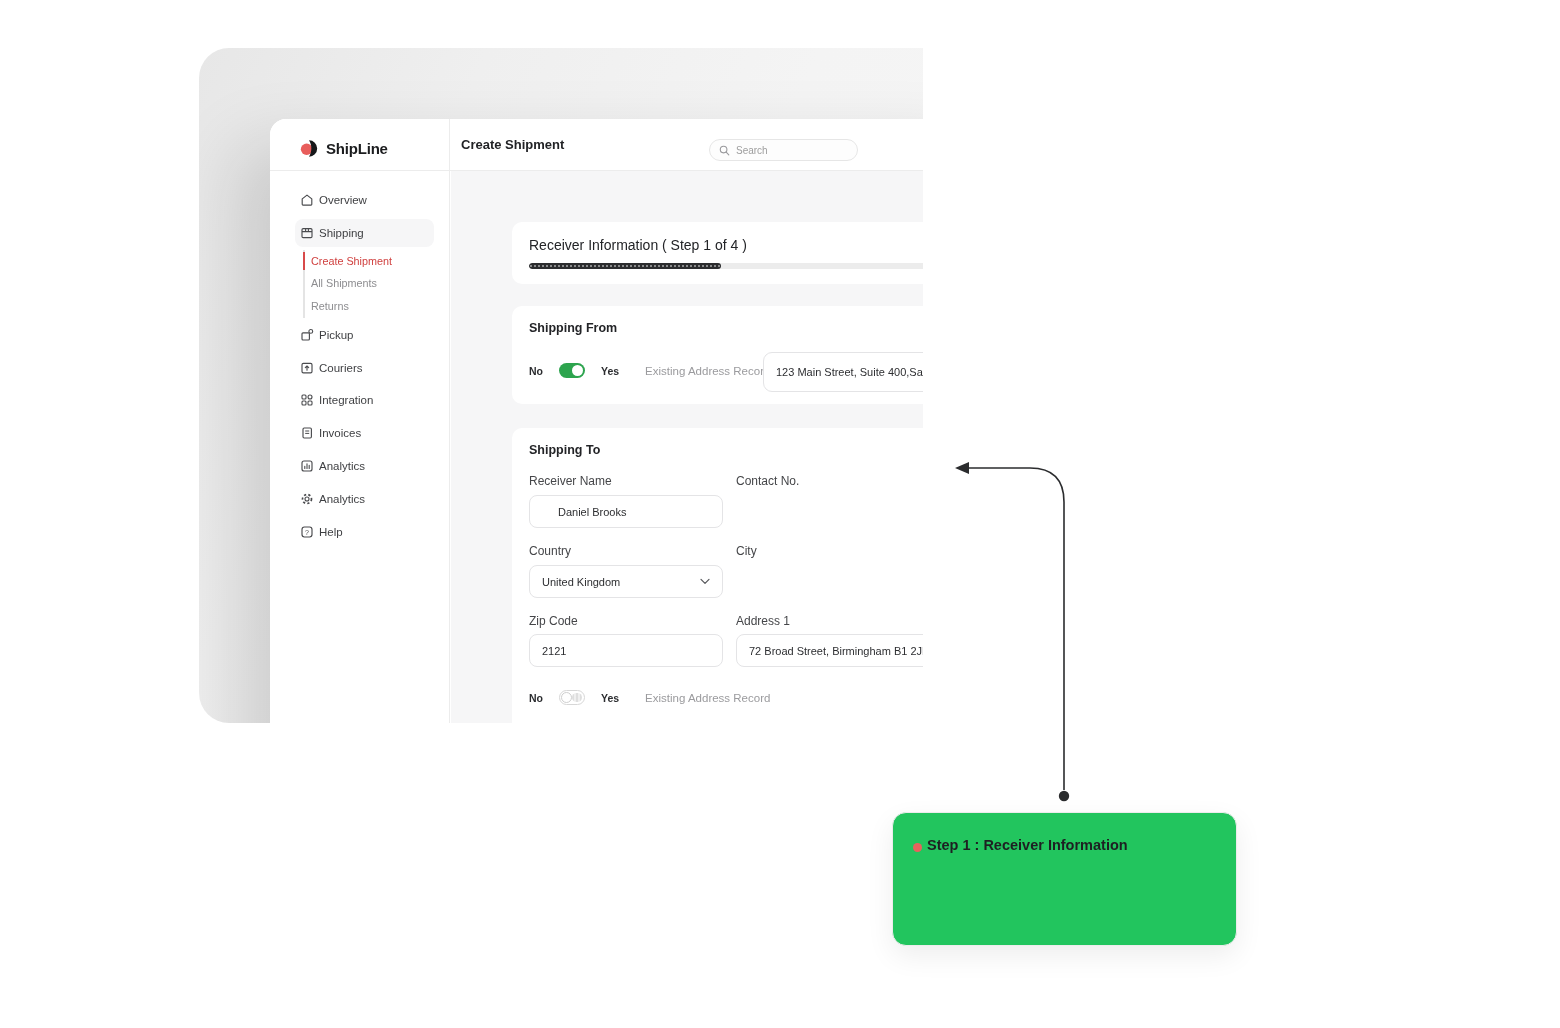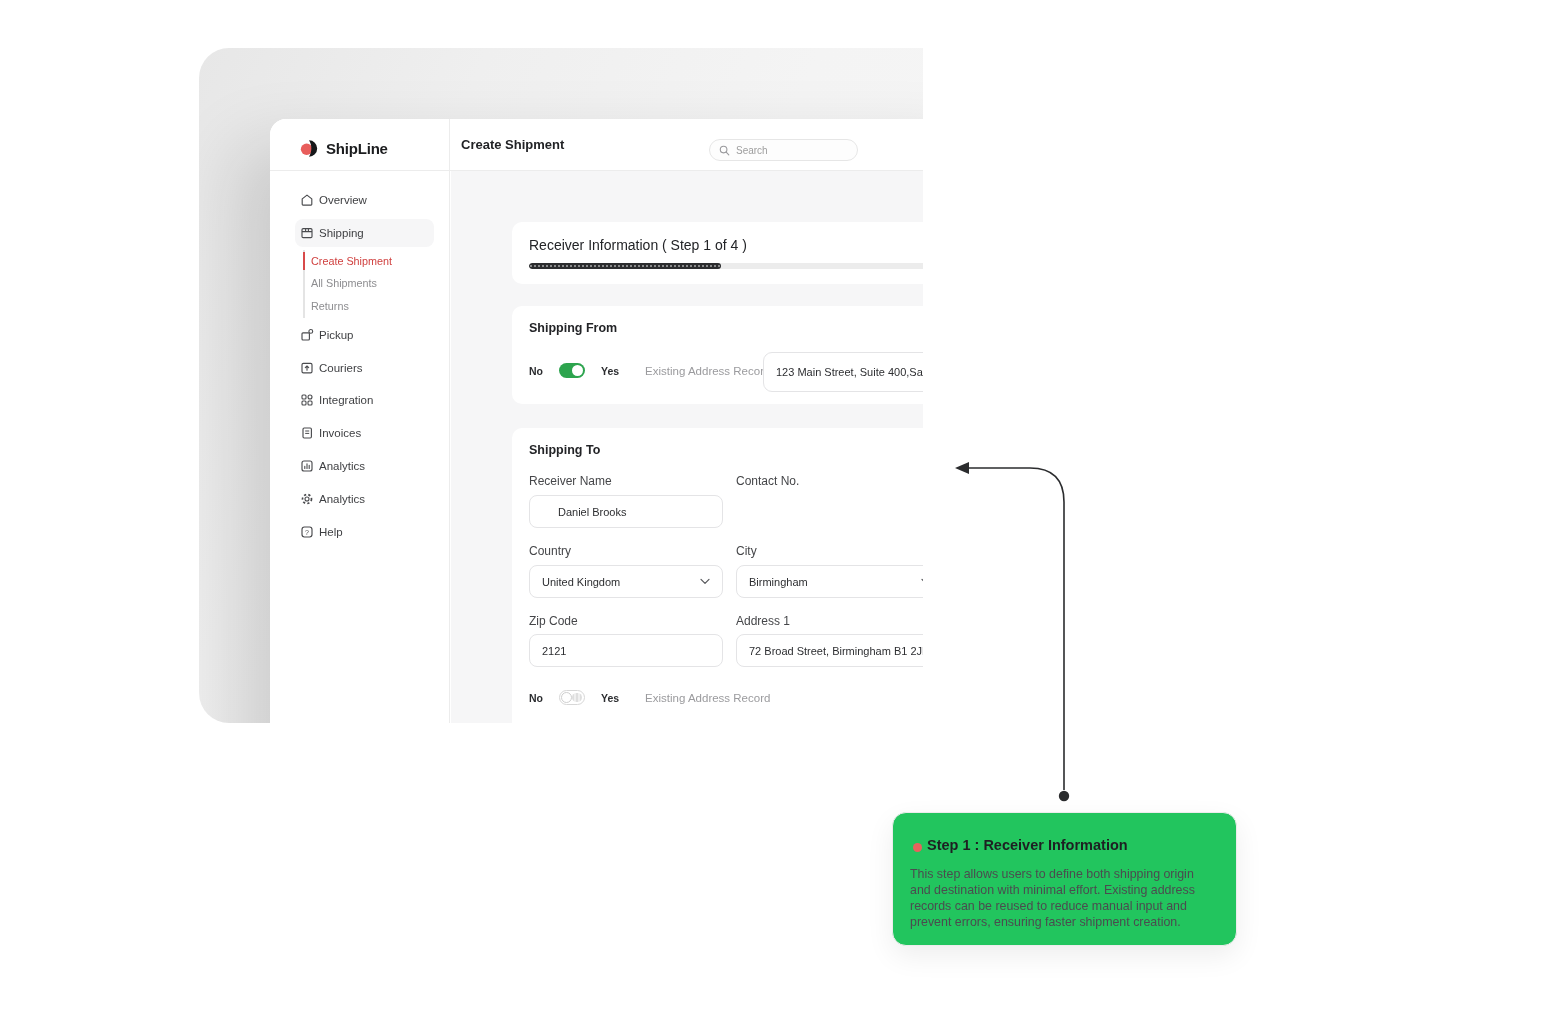--- a/index.html
+++ b/index.html
@@ -273,28 +273,20 @@
     <div class="tselect" style="left:17px; top:137px; width:194px">
       <span class="sval">United Kingdom</span>
       <span style="display:flex">
         <svg width="10" height="7" viewBox="0 0 10 7">
             <path d="M1 1.4 5 5.4 9 1.4" fill="none" stroke="#55565a" stroke-width="1.2" stroke-linecap="round" stroke-linejoin="round"></path>
           </svg>
       </span>
     </div>
 
     <div class="field-label" style="left:224px; top:116px">City</div>
-    <div class="tselect" style="left:224px; top:137px; width:208px">
-      <span class="sval">Birmingham</span>
-      <span style="display:flex">
-        <svg width="10" height="7" viewBox="0 0 10 7">
-            <path d="M1 1.4 5 5.4 9 1.4" fill="none" stroke="#55565a" stroke-width="1.2" stroke-linecap="round" stroke-linejoin="round"></path>
-          </svg>
-      </span>
-    </div>
 
     <div class="field-label" style="left:17px; top:186px">Zip Code</div>
     <input class="tinput" style="left: 17px; top: 206px; width: 194px;" readonly="" value="2121">
 
     <div class="field-label" style="left:224px; top:186px">Address 1</div>
     <input class="tinput" style="left: 224px; top: 206px; width: 208px;" readonly="" value="72 Broad Street, Birmingham B1 2JP,...">
 
     <div class="toggle-row" style="left:17px; top:262px">
       <span class="tg-label">No</span>
       <span class="toggle off">
@@ -309,14 +301,13 @@
 
 <svg class="connector" width="1560" height="1028" viewBox="0 0 1560 1028">
   <path d="M 962 468 H 1030 Q 1064 468 1064 502 V 790" fill="none" stroke="#2b2c2e" stroke-width="1.6"></path>
   <polygon points="955,468 969,462 969,474" fill="#2b2c2e"></polygon>
   <circle cx="1064" cy="796" r="5.2" fill="#2b2c2e"></circle>
 </svg>
 
 <div class="callout">
   <span class="callout-dot"></span>
   <div class="callout-title">Step 1 : Receiver Information</div>
-  <div class="callout-body">This step allows users to define both shipping origin and destination with minimal effort. Existing address records can be reused to reduce manual input and prevent errors, ensuring faster shipment creation.</div>
 </div>
 
 </body></html>

